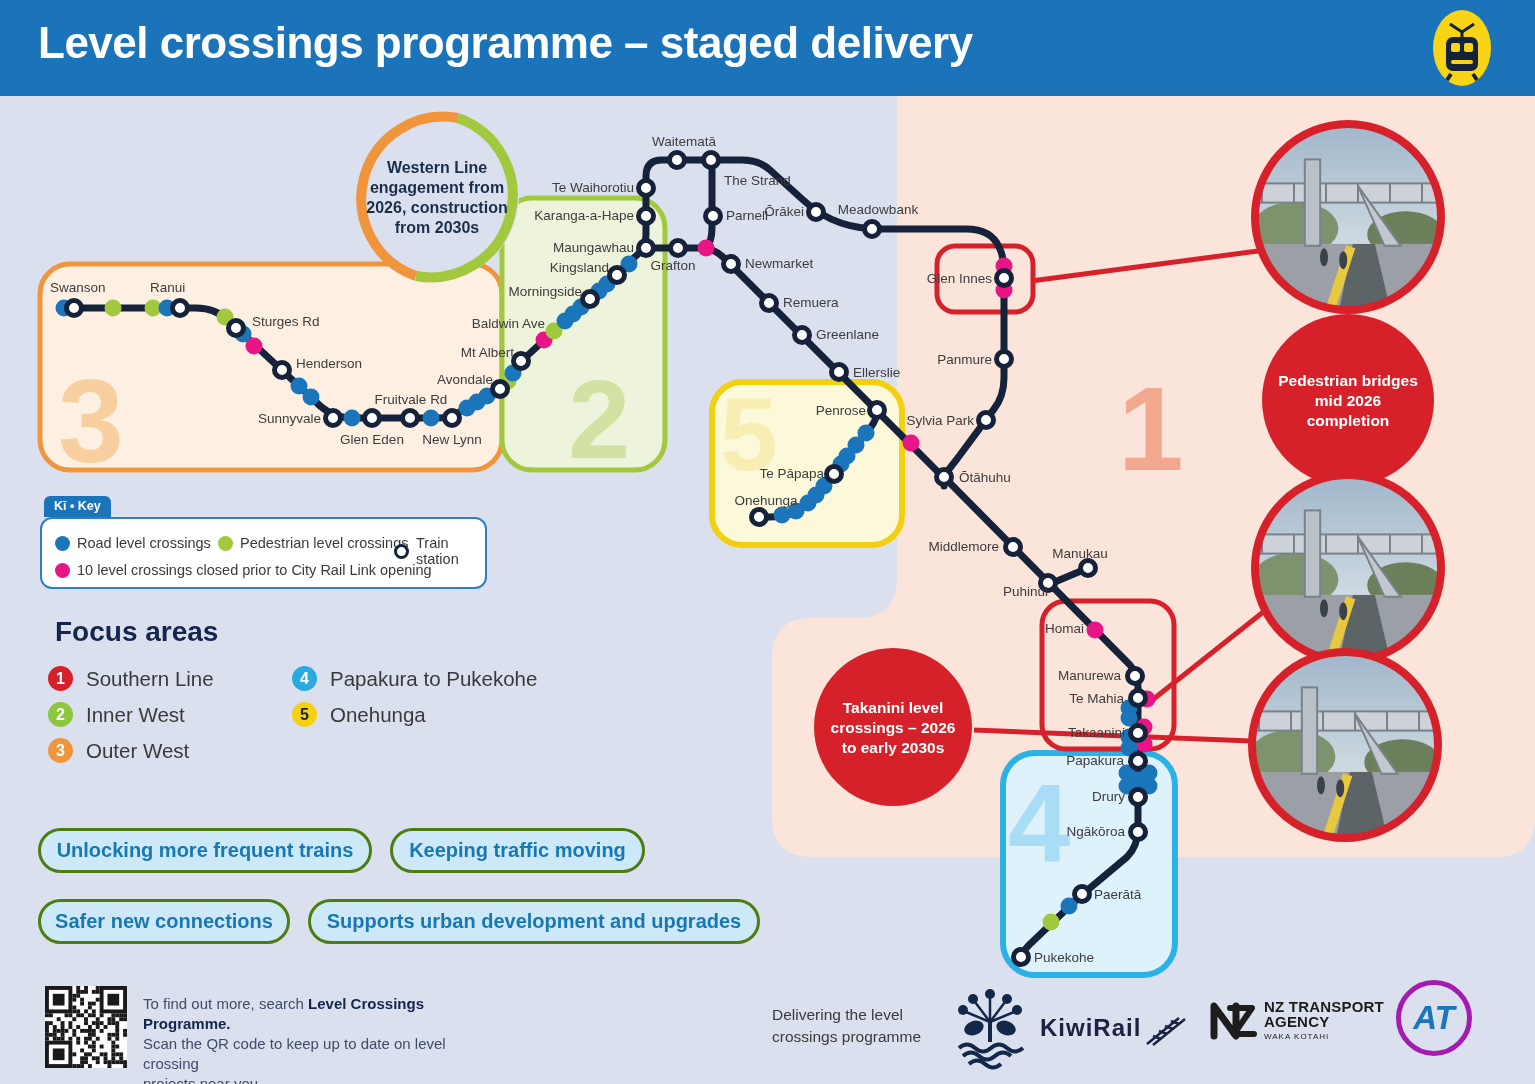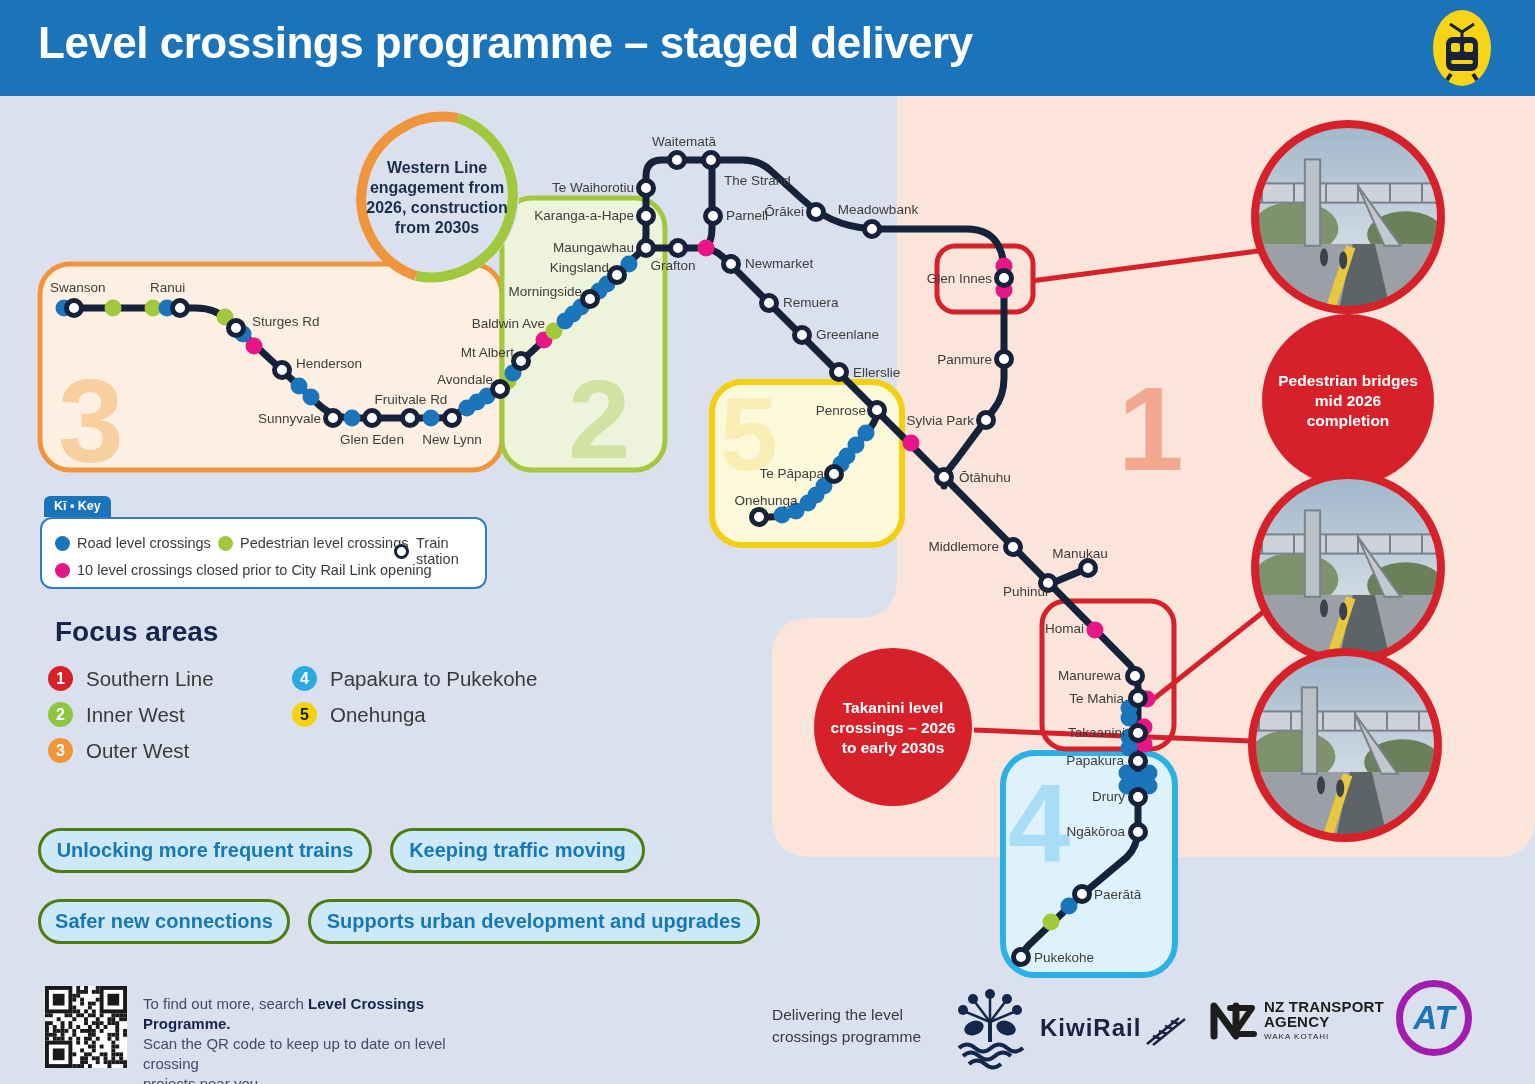--- a/index.html
+++ b/index.html
@@ -34,21 +34,21 @@
   #qr{left:45px;top:986px;}
   #find-out{left:143px;top:994px;width:360px;font-size:15px;line-height:20px;color:#3f4d68;}
   #find-out b{color:#14244c;}
   #delivering{left:772px;top:1004px;width:170px;font-size:15.5px;line-height:22px;color:#3a3a3a;}
   #council-logo{left:945px;top:984px;}
   #kiwirail{left:1040px;top:1014px;display:flex;align-items:flex-start;gap:4px;}
   #kiwirail .kr-text{font-size:24px;font-weight:700;color:#1a2340;letter-spacing:1px;}
   #nzta{left:1206px;top:998px;display:flex;align-items:center;gap:6px;}
   #nzta .nz-lines{color:#1d1d1b;font-weight:900;font-size:15px;line-height:15px;letter-spacing:0.2px;}
   #nzta .nz-small{font-weight:400;font-size:8px;letter-spacing:1px;}
-  #at-logo{left:1396px;top:980px;width:76px;height:76px;border:7px solid #a21caf;border-radius:50%;
+  #at-logo{left:1396px;top:980px;width:76px;height:76px;border:5px solid #a21caf;border-radius:50%;
            box-sizing:border-box;display:flex;align-items:center;justify-content:center;
            font-size:33px;font-weight:900;font-style:italic;color:#1b75bb;background:#dbe0ef;}
 </style>
 </head>
 <body>
 
 <div id="canvas">
 
   <svg id="map" width="1535" height="1084" viewBox="0 0 1535 1084">
       <defs>

